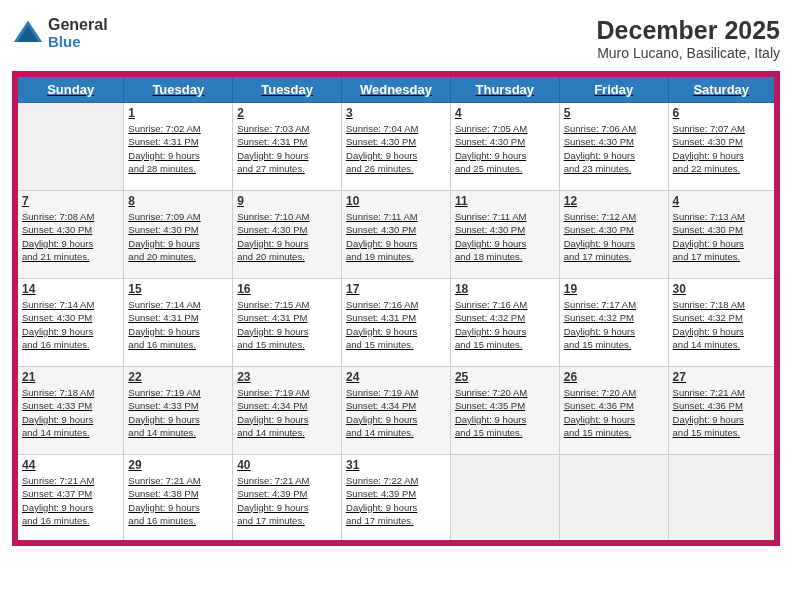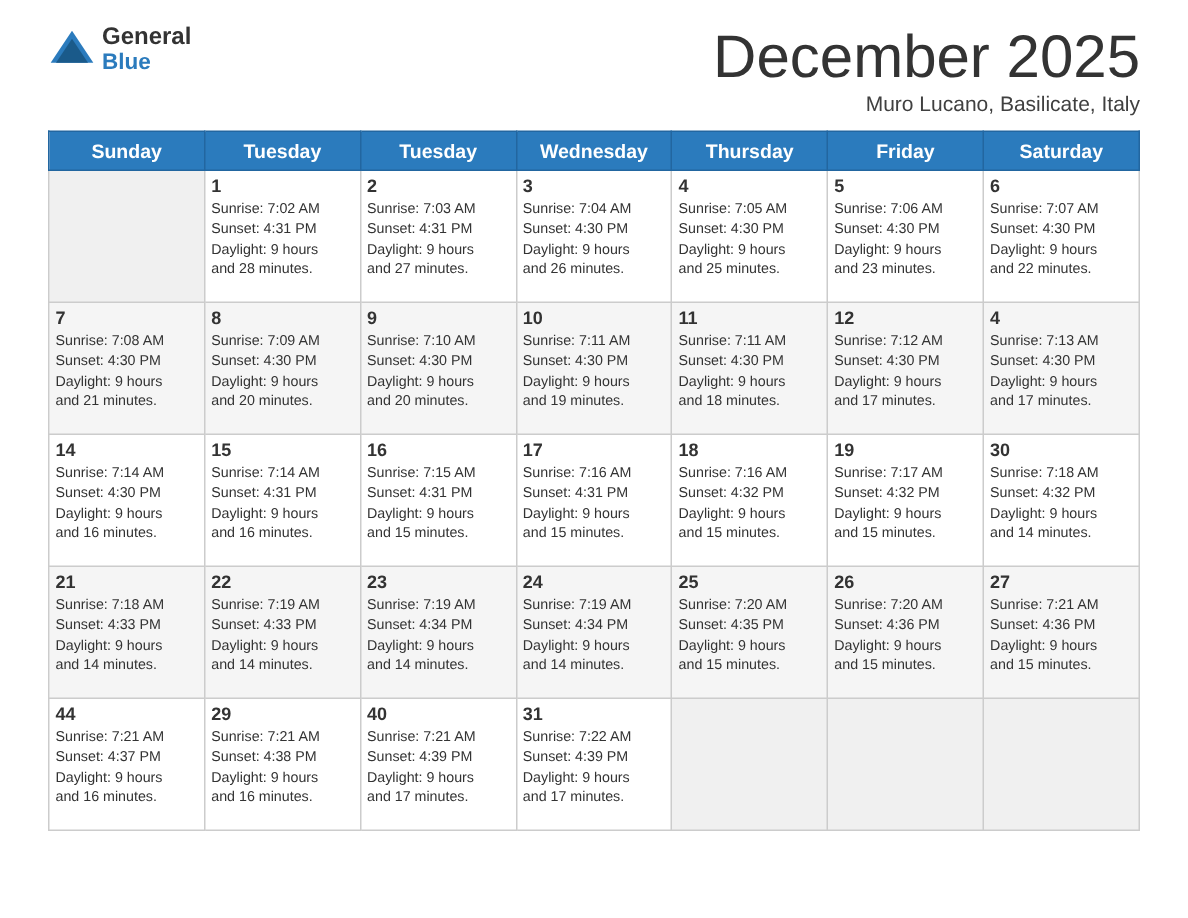--- a/index.html
+++ b/index.html
@@ -6,21 +6,21 @@
     body {
       font-family: Arial, sans-serif;
       background: #fff;
       width: 792px;
       height: 612px;
       overflow: hidden;
     }
     .page {
       width: 792px;
       height: 458px;
-      padding: 16px 32px;
+      padding: 16px 12px;
       display: flex;
       flex-direction: column;
     }
     .header {
       display: flex;
       justify-content: space-between;
       align-items: flex-start;
       margin-bottom: 10px;
     }
     .logo {
@@ -44,34 +44,35 @@
       color: #2b7bbd;
     }
     .logo-icon {
       width: 32px;
       height: 32px;
     }
     .title-block {
       text-align: right;
     }
     .month-title {
-      font-size: 40px;
-      font-weight: normal;
+      font-size: 25px;
+      font-weight: bold;
       color: #333;
     }
     .subtitle {
       font-size: 14px;
       color: #404040;
     }
     .calendar {
       flex: 1;
-      border: 1px solid #be185d;
+      border: 6px solid #be185d;
       border-collapse: collapse;
       width: 100%;
       table-layout: fixed;
+      text-decoration: underline;
     }
     .calendar th {
       background-color: #2b7bbd;
       color: #fff;
       text-align: center;
       padding: 5px 2px;
       font-size: 13px;
       border: 1px solid #2266a0;
     }
     .calendar td {

